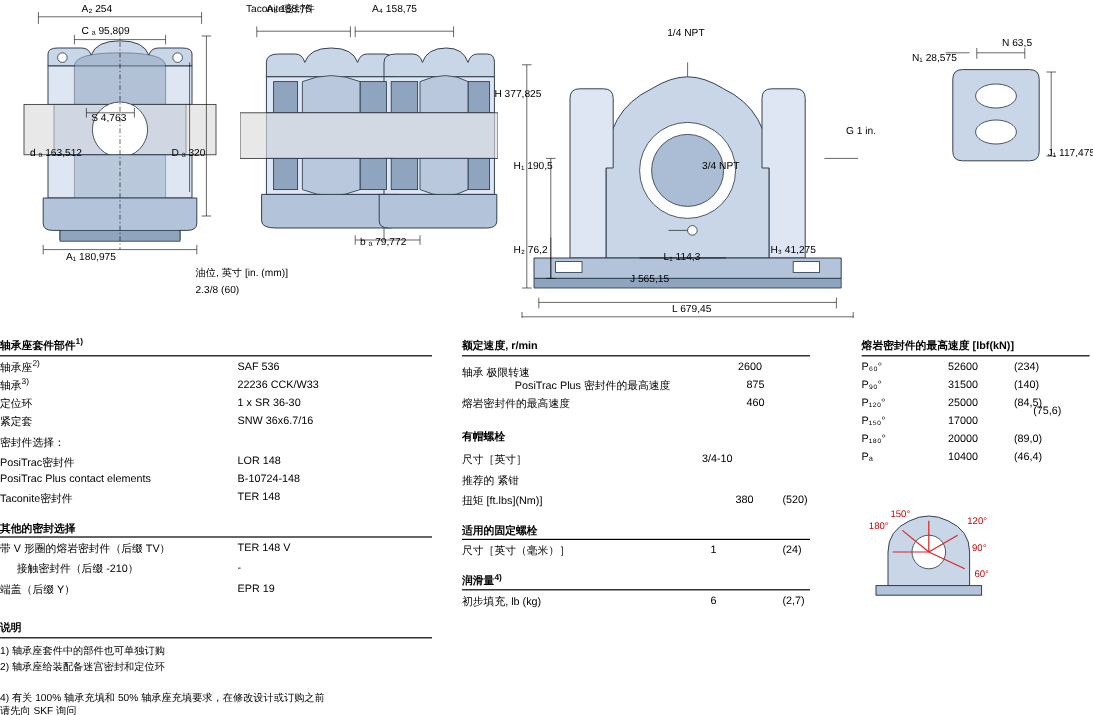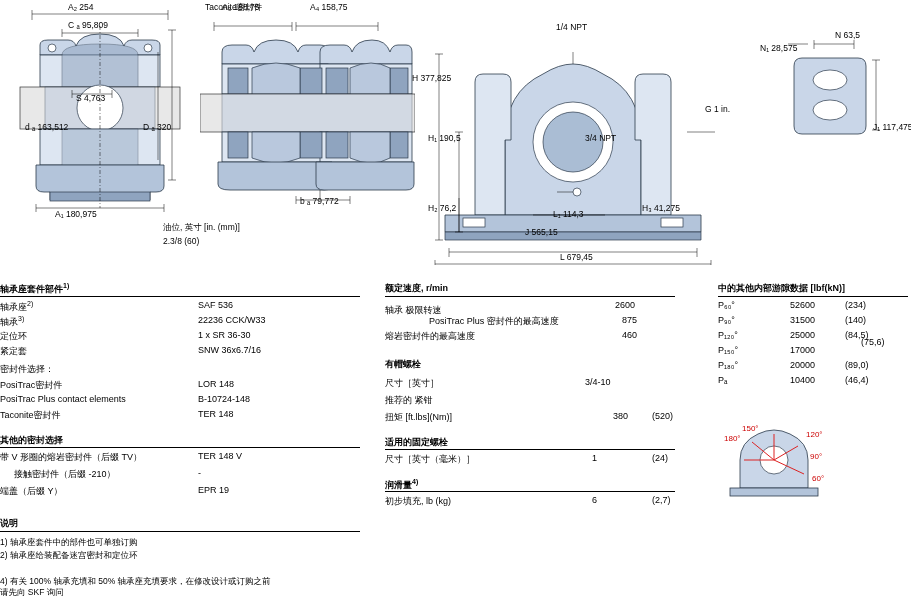--- a/index.html
+++ b/index.html
@@ -293,21 +293,21 @@
 
 <div class="row th" style="left:385px;top:478px;">
   <span>润滑量</span><span class="sup">4)</span>
 </div>
 <div class="hr" style="left:385px;top:491px;width:290px;"></div>
 <div class="row" style="left:385px;top:495px;">初步填充, lb (kg)</div>
 <div class="row" style="left:592px;top:495px;">6</div>
 <div class="row" style="left:652px;top:495px;">(2,7)</div>
 
 <div class="hr" style="left:718px;top:296px;width:190px;"></div>
-<div class="tbl th" style="left:718px;top:282px;">中的其他内部游隙数据 [lbf(kN)]</div>
+<div class="tbl th" style="left:718px;top:282px;">熔岩密封件的最高速度 [lbf(kN)]</div>
 <div class="row" style="left:718px;top:300px;">P₆₀°</div>
 <div class="row" style="left:790px;top:300px;">52600</div>
 <div class="row" style="left:845px;top:300px;">(234)</div>
 <div class="row" style="left:718px;top:315px;">P₉₀°</div>
 <div class="row" style="left:790px;top:315px;">31500</div>
 <div class="row" style="left:845px;top:315px;">(140)</div>
 <div class="row" style="left:718px;top:330px;">P₁₂₀°</div>
 <div class="row" style="left:790px;top:330px;">25000</div>
 <div class="row" style="left:845px;top:330px;">(84,5)</div>
 <div class="row" style="left:718px;top:345px;">P₁₅₀°</div>

